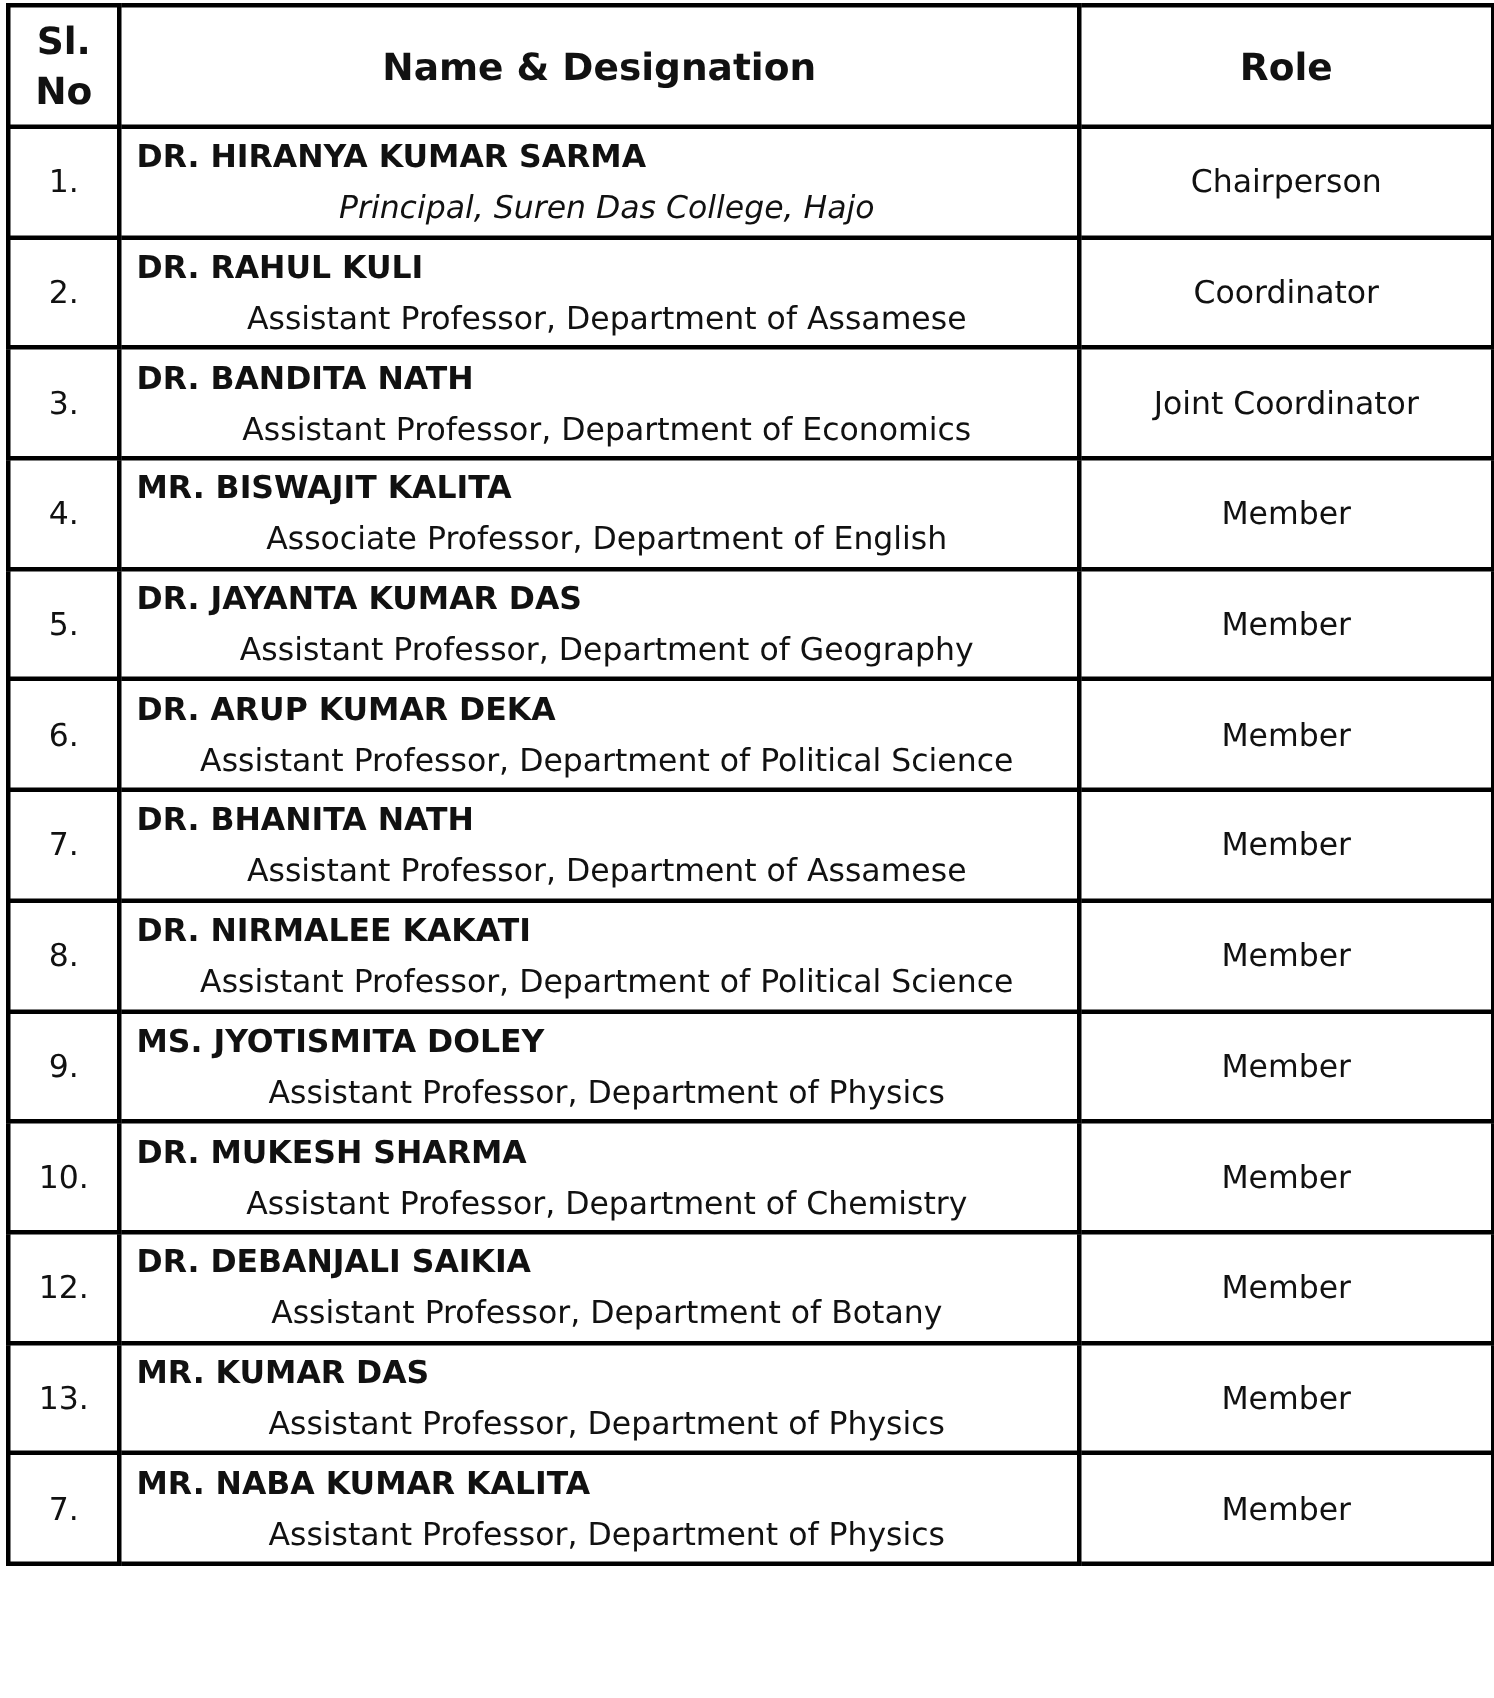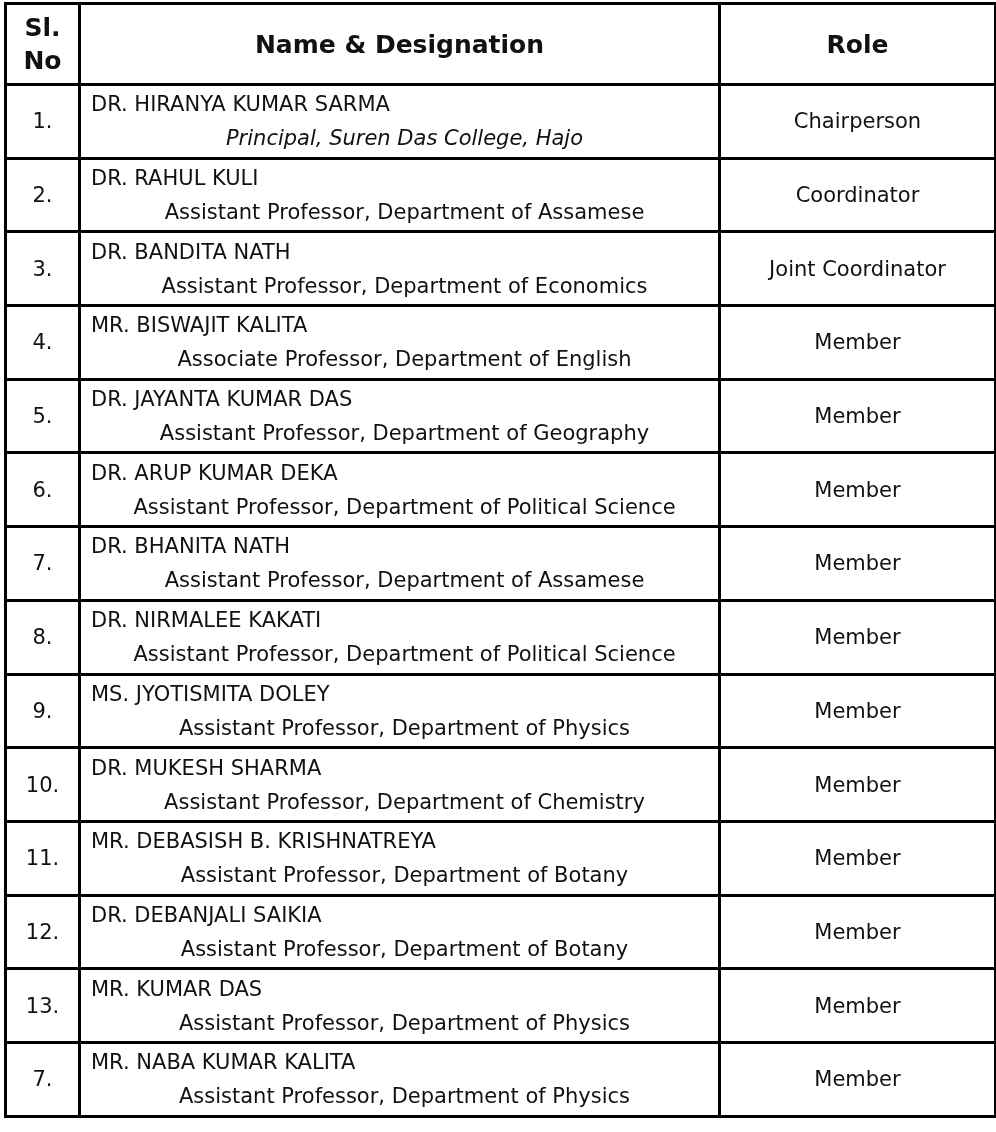--- a/index.html
+++ b/index.html
@@ -7,21 +7,21 @@
   table { position: absolute; left: 4px; top: 2px; border-collapse: collapse; width: 990px; table-layout: fixed; }
   td, th { border: 3px solid #000; padding: 0; }
   th { font-weight: bold; font-size: 25px; height: 78px; text-align: center; vertical-align: middle; }
   th.sl { line-height: 33px; }
   col.c1 { width: 74px; }
   col.c2 { width: 640px; }
   col.c3 { width: 276px; }
   tr.row { height: 73.7px; }
   td.num { text-align: center; font-size: 21px; vertical-align: middle; }
   td.nd { padding-left: 10px; vertical-align: middle; font-size: 21px; line-height: 34px; white-space: nowrap; overflow: hidden; }
-  .name { font-weight: normal; display: block; }
+  .name { font-weight: bold; display: block; }
   .desig { display: block; text-align: center; }
   .desig.italic { font-style: italic; }
   td.role { text-align: center; font-size: 21px; vertical-align: middle; }
 </style>
 </head>
 <body>
 
 <table>
   <colgroup>
       <col class="c1">
@@ -113,28 +113,20 @@
       </tr>
       <tr class="row">
         <td class="num">10.</td>
         <td class="nd">
           <span class="name">DR. MUKESH SHARMA</span>
           <span class="desig">Assistant Professor, Department of Chemistry</span>
         </td>
         <td class="role">Member</td>
       </tr>
       <tr class="row">
-        <td class="num">11.</td>
-        <td class="nd">
-          <span class="name">MR. DEBASISH B. KRISHNATREYA</span>
-          <span class="desig">Assistant Professor, Department of Botany</span>
-        </td>
-        <td class="role">Member</td>
-      </tr>
-      <tr class="row">
         <td class="num">12.</td>
         <td class="nd">
           <span class="name">DR. DEBANJALI SAIKIA</span>
           <span class="desig">Assistant Professor, Department of Botany</span>
         </td>
         <td class="role">Member</td>
       </tr>
       <tr class="row">
         <td class="num">13.</td>
         <td class="nd">

